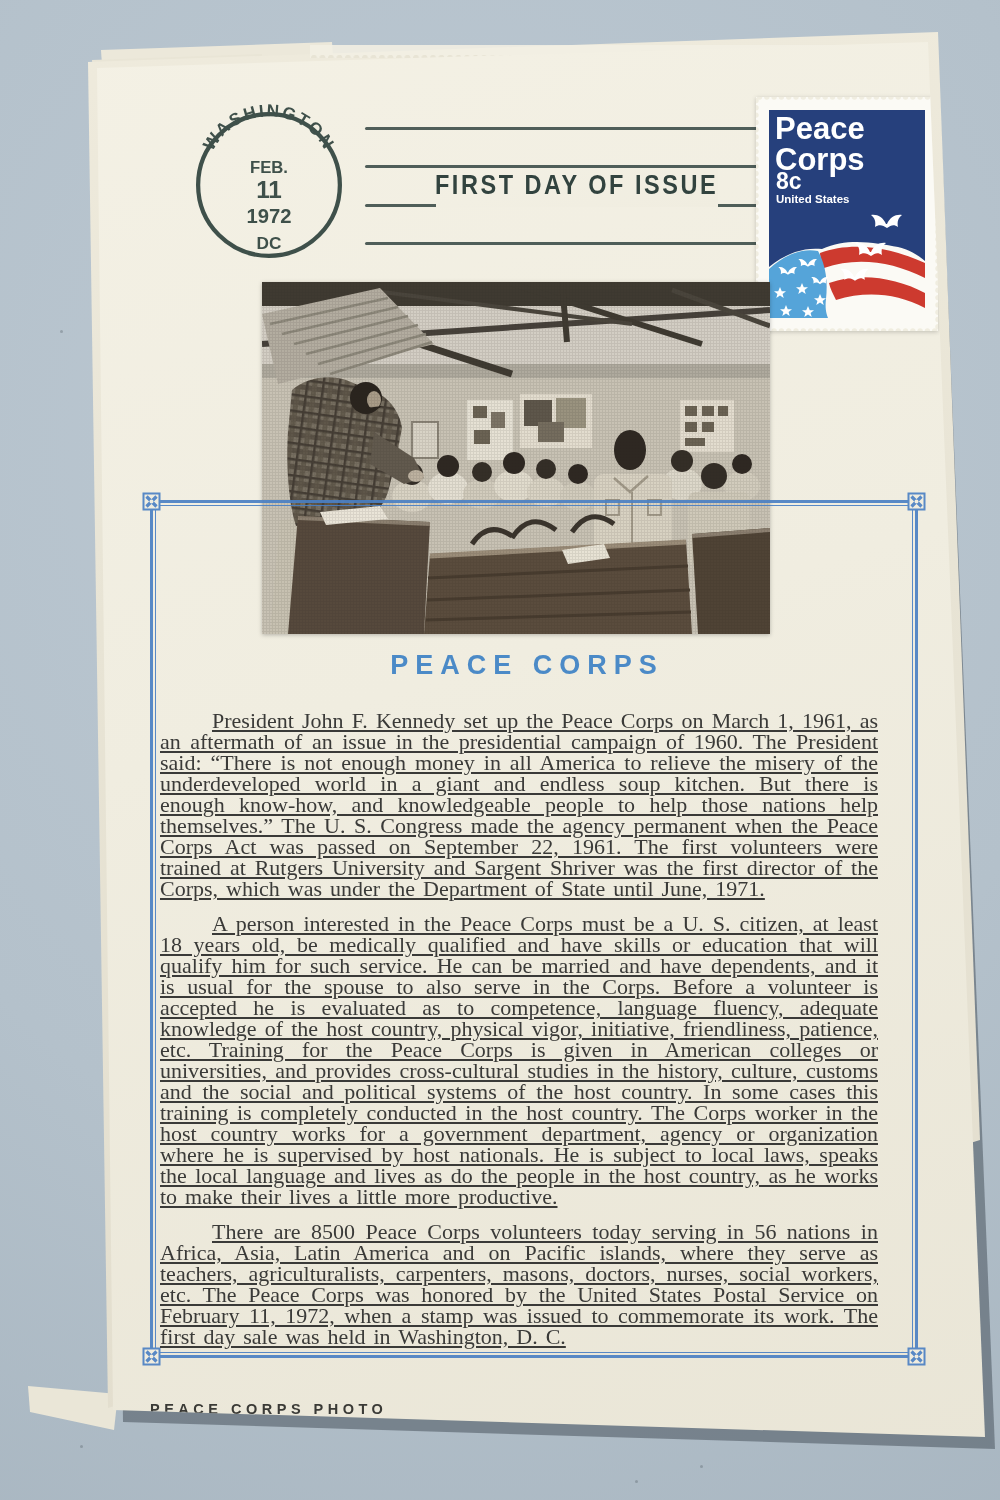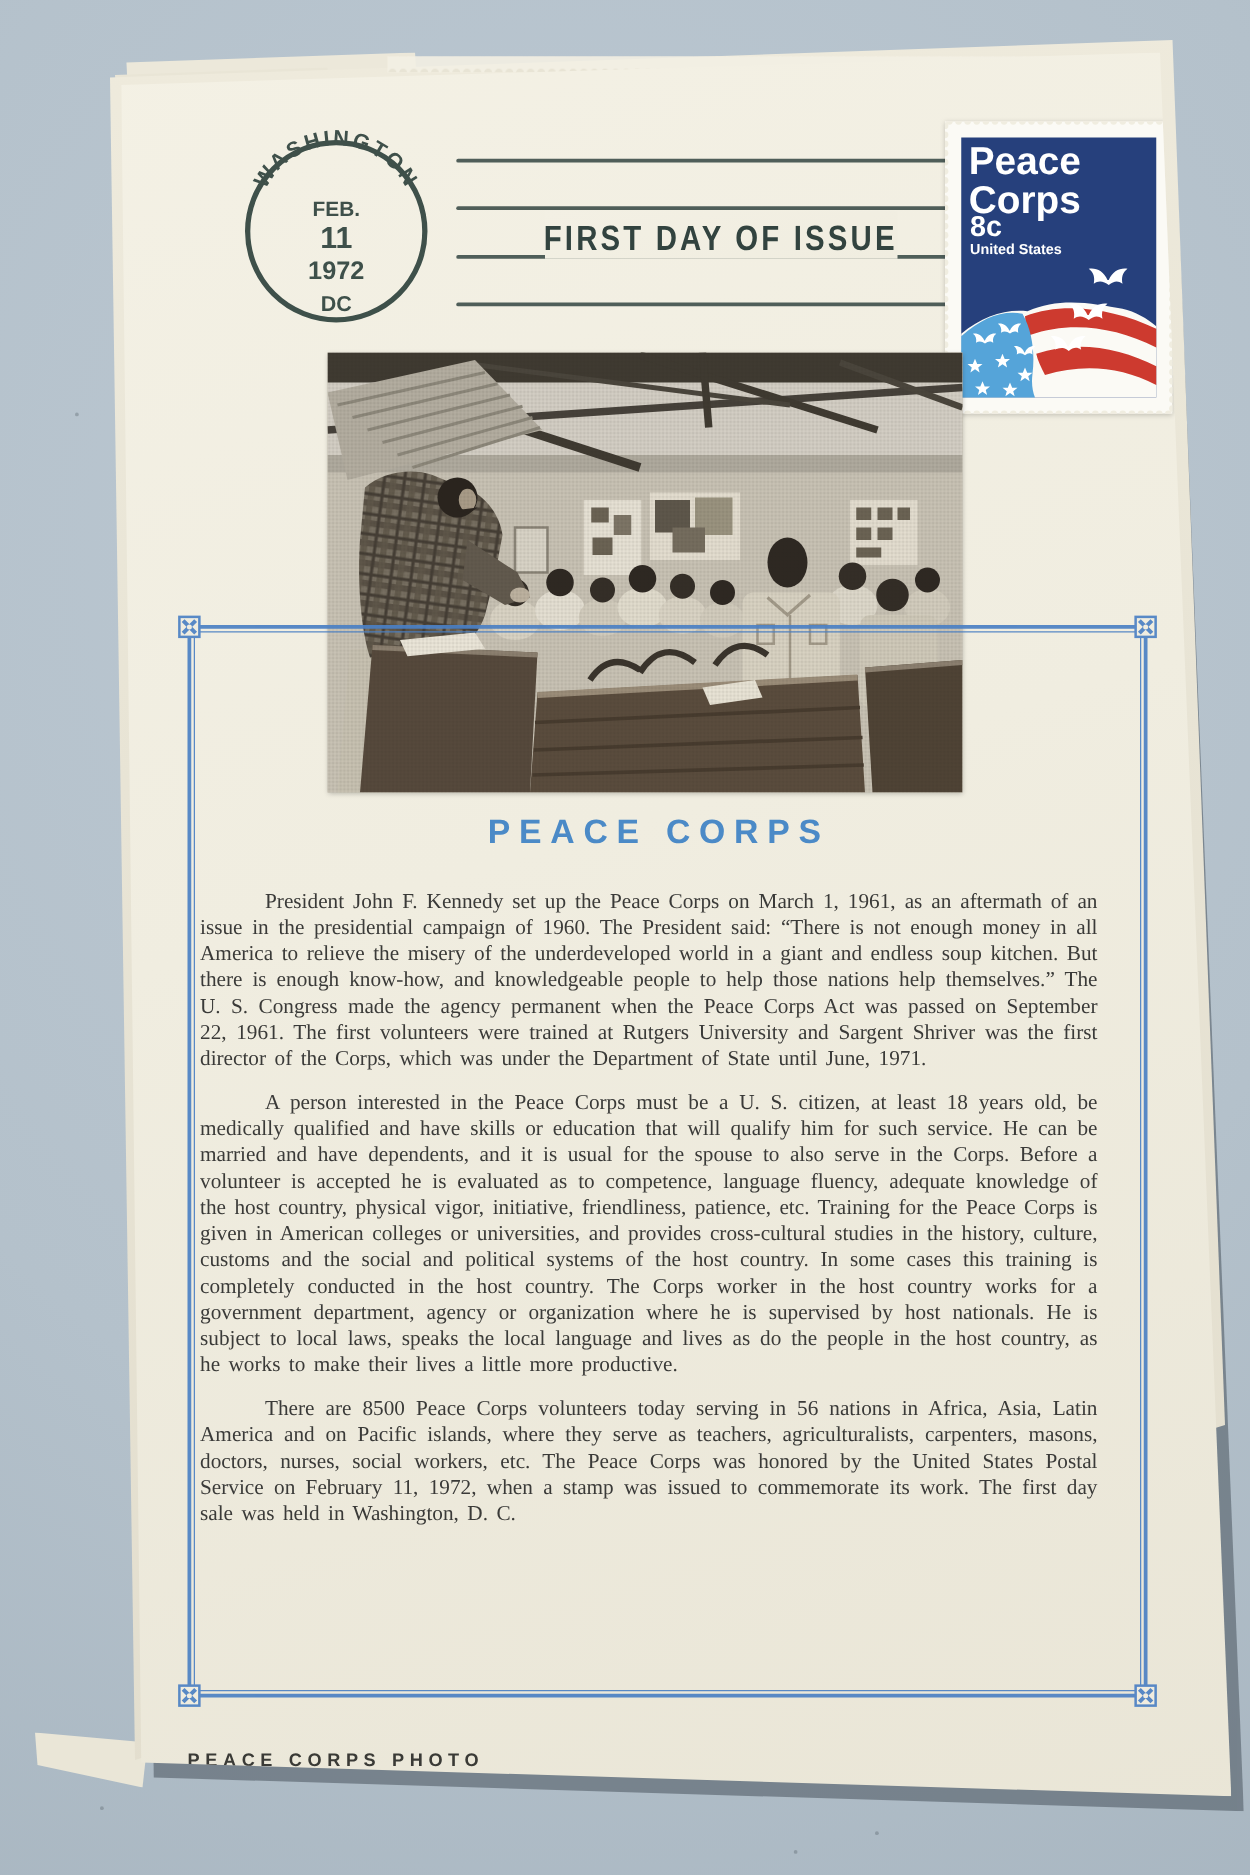--- a/index.html
+++ b/index.html
@@ -32,21 +32,21 @@
     clip-path:polygon(97px 68px,928px 42px,985px 1437px,113px 1410px);
     background:linear-gradient(163deg,#f4f1e5 0%,#f0ede0 45%,#e9e5d6 100%);}
 
   
   .postmark{position:absolute;left:188px;top:104px;width:162px;height:162px;opacity:.93;}
 
   
   .bar{position:absolute;left:365px;width:400px;height:3px;background:#324441;opacity:.85;border-radius:2px;}
   .fdoi{position:absolute;left:436px;top:169px;width:282px;height:38px;
     background:linear-gradient(163deg,#f3f0e4,#f0ede0);
-    display:flex;align-items:flex-end;justify-content:center;}
+    display:flex;align-items:flex-start;justify-content:center;}
   .fdoi span{display:inline-block;transform:scaleX(.84);white-space:nowrap;
     font-size:28px;font-weight:600;letter-spacing:3px;color:#32433f;}
 
   
   .stamp{position:absolute;left:756px;top:97px;width:182px;height:234px;
     filter:drop-shadow(0 1px 2px rgba(0,0,0,.2));}
 
   
   .photo{position:absolute;left:262px;top:282px;width:508px;height:352px;
     box-shadow:0 1px 4px rgba(0,0,0,.25);background:#c8c2b4;}
@@ -60,22 +60,22 @@
     border:3px solid #4b80c4;opacity:.92;}
   .frame-inner{position:absolute;inset:2px;border:1px solid #4b80c4;}
   .corner{position:absolute;width:19px;height:19px;}
   .corner.tl{left:-11px;top:-11px;} .corner.tr{right:-11px;top:-11px;}
   .corner.bl{left:-11px;bottom:-11px;} .corner.br{right:-11px;bottom:-11px;}
 
   
   .heading{position:absolute;left:146px;top:650px;width:762px;text-align:center;
     font-size:27px;font-weight:bold;letter-spacing:7px;color:#4b8ac7;}
   .article{position:absolute;left:160px;top:710px;width:718px;
-    font-family:"Liberation Serif",serif;font-size:17px;line-height:21px;
-    color:#3a3a38;text-align:justify;}
+    font-family:"Liberation Serif",serif;font-size:22px;line-height:21px;
+    color:#3a3a38;text-align:justify;text-decoration:underline;}
   .article p{margin:0 0 14px 0;text-indent:52px;word-spacing:2.5px;}
   .credit{position:absolute;left:150px;top:1371px;
     font-size:14.5px;font-weight:bold;letter-spacing:4.5px;color:#3a3a36;margin-top:30px;}
 </style>
 </head>
 <body>
 
 <div class="scene">
   <div class="backdrop"></div>
 

